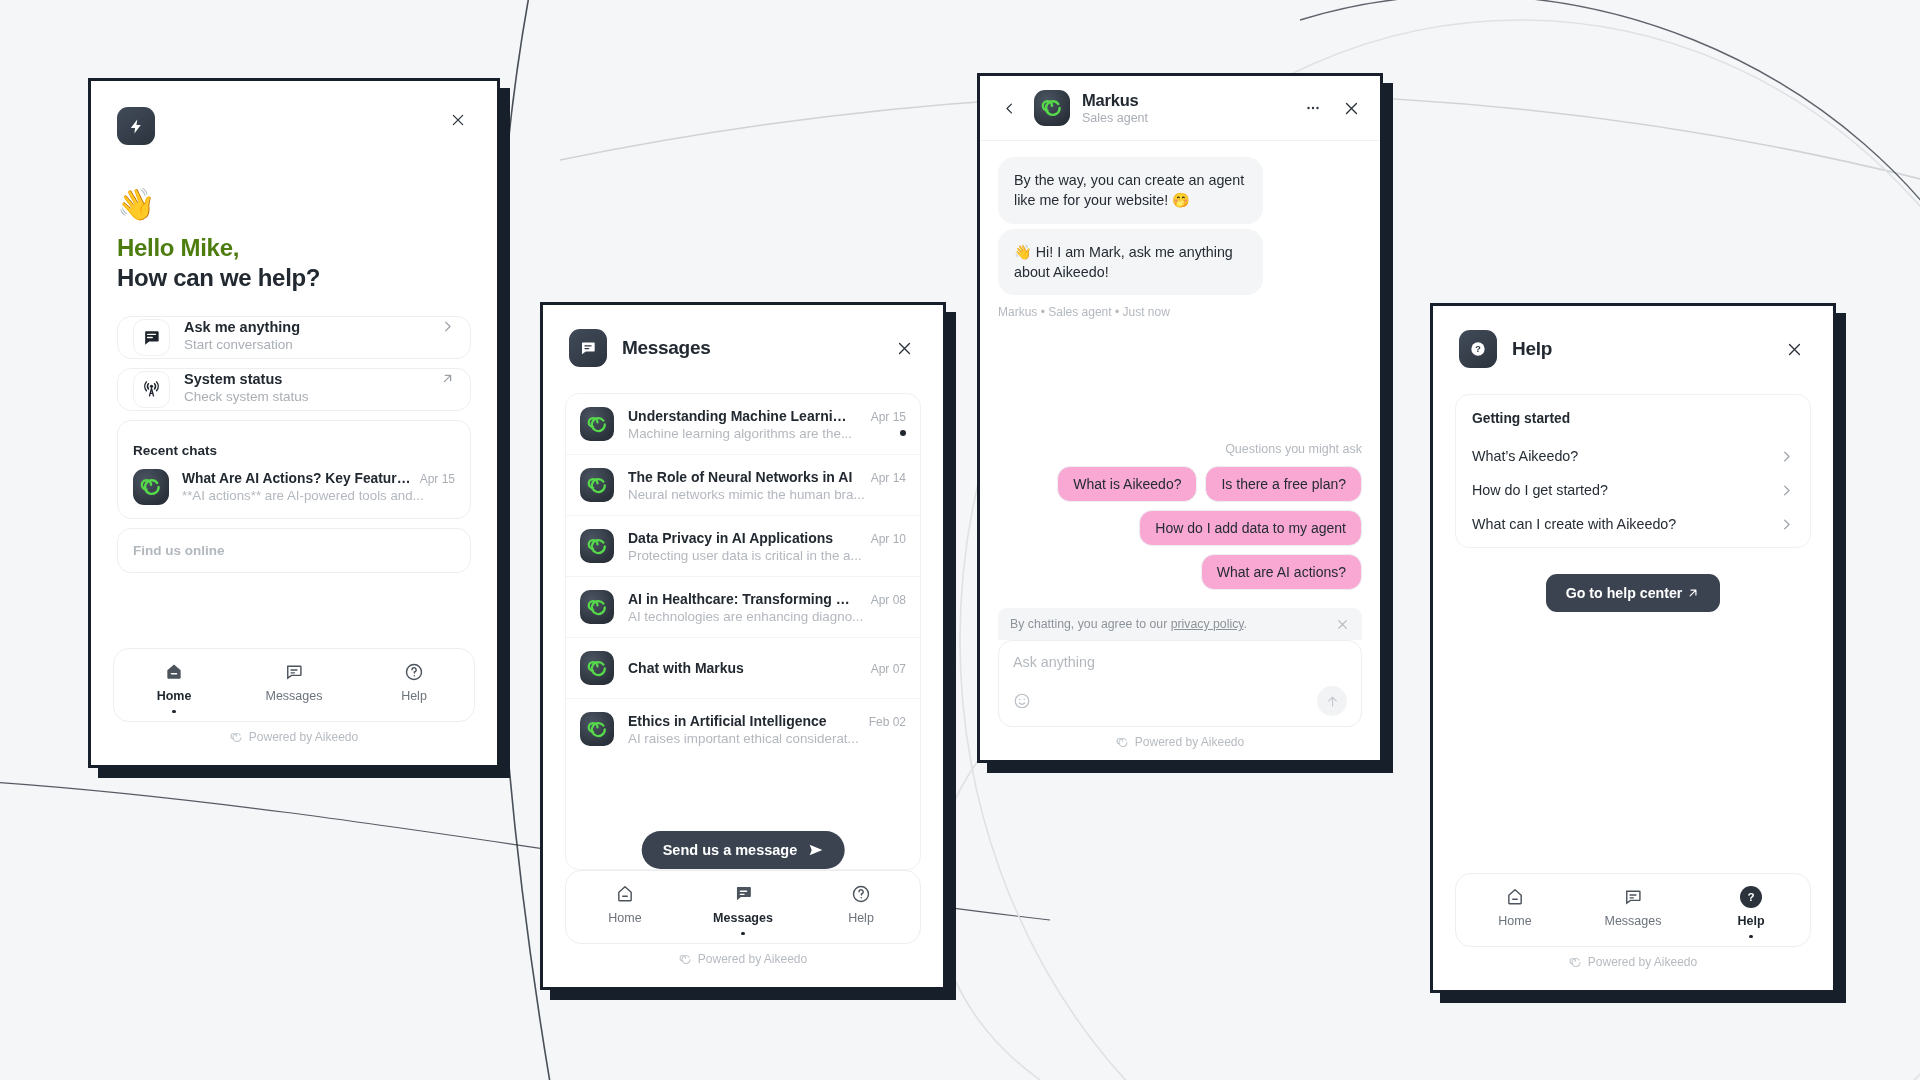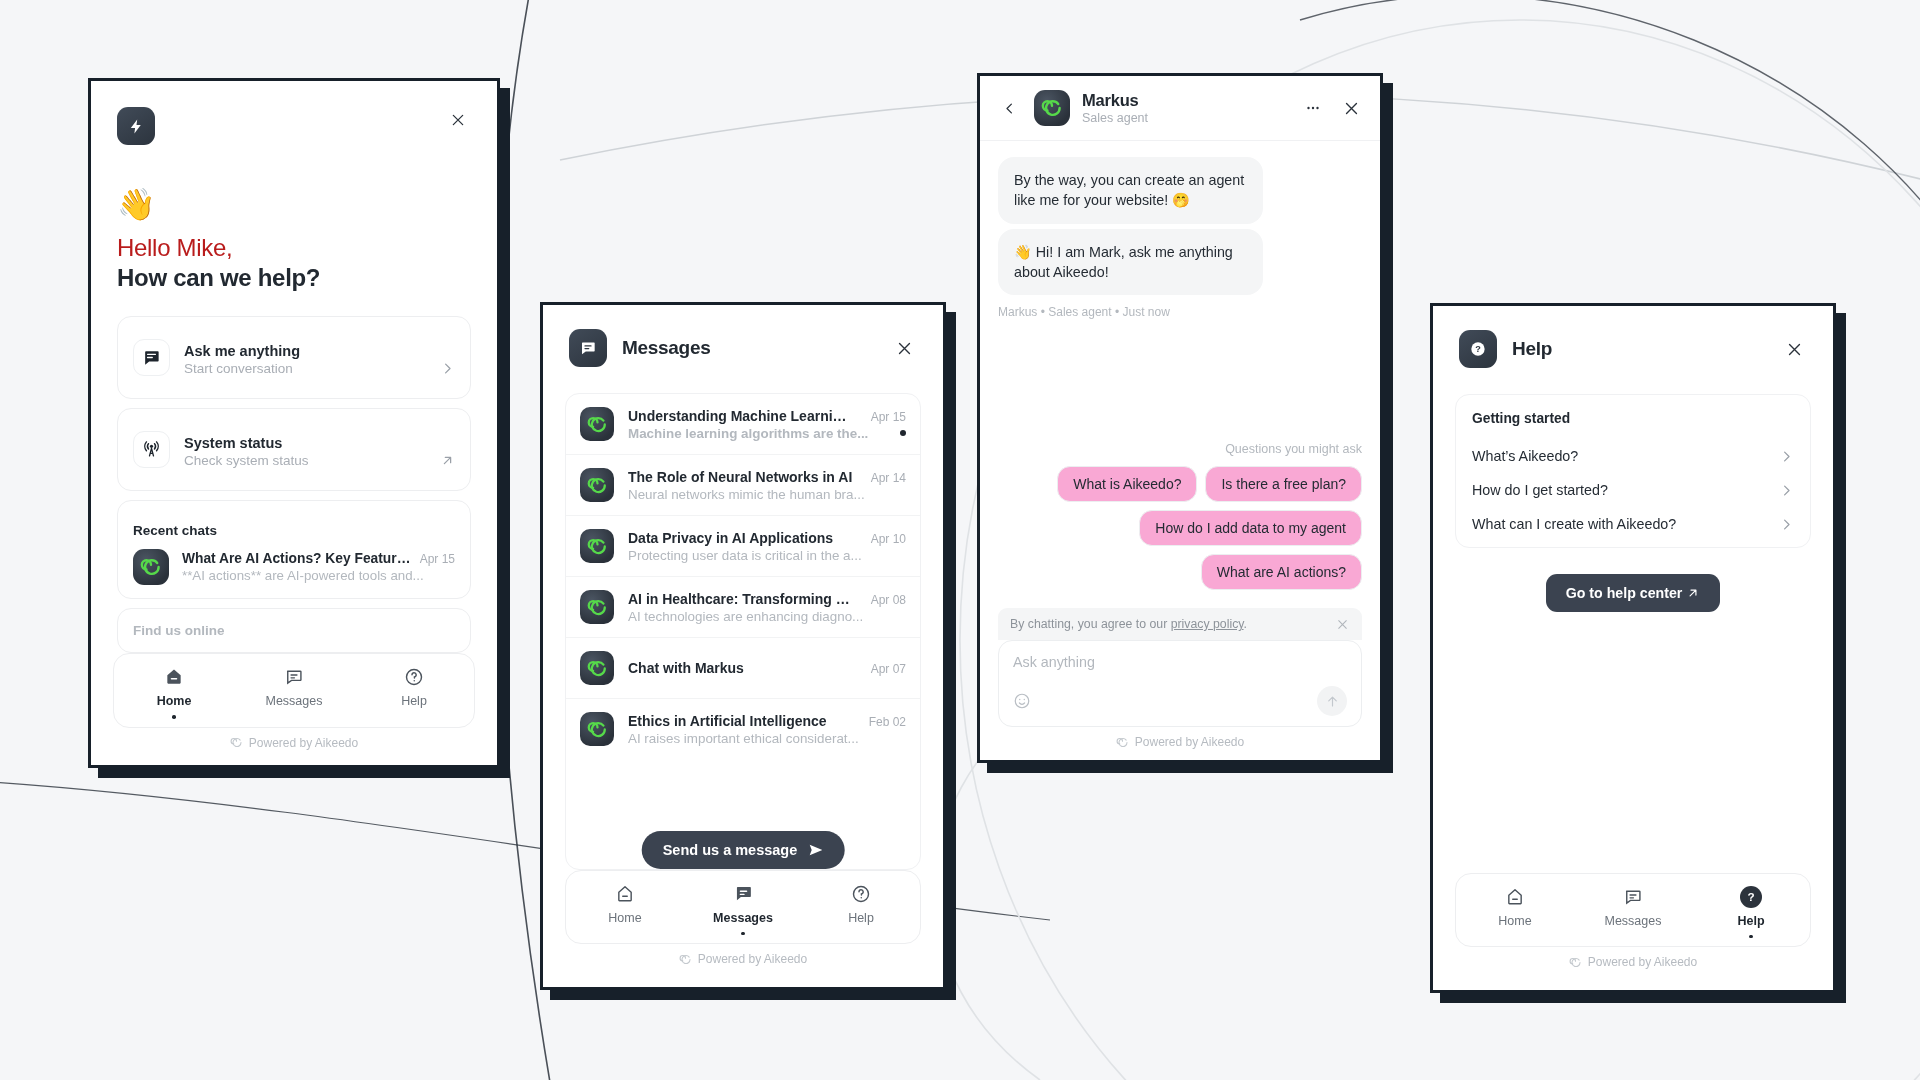--- a/index.html
+++ b/index.html
@@ -46,27 +46,27 @@
   .iconbtn {
     width: 26px; height: 26px; display: flex; align-items: center; justify-content: center;
     color: #2b323b; cursor: pointer; background: none; border: none;
   }
 
   
   #panel-home { left: 88px; top: 78px; width: 412px; height: 690px; }
   .home-top { padding: 26px 26px 0 26px; }
   .home-top-row { display: flex; align-items: flex-start; justify-content: space-between; }
   .wave { font-size: 31px; line-height: 1; margin: 44px 0 14px 0; }
-  .greet-muted { font-size: 24px; font-weight: 400; color: #b91c1c; letter-spacing: -0.3px; }
+  .greet-muted { font-size: 24px; font-weight: 700; color: #4d7c0f; letter-spacing: -0.3px; }
   .greet-main  { font-size: 24px; font-weight: 700; color: #222931; letter-spacing: -0.3px; margin-top: 2px; }
 
   .cardlist { padding: 0 26px; margin-top: 24px; display: flex; flex-direction: column; gap: 9px; }
   .card {
     border: 1px solid #edeef0; border-radius: 14px; background: #fff;
-    padding: 22px 15px; display: flex; align-items: flex-end; gap: 14px; cursor: pointer;
+    padding: 2px 15px; display: flex; align-items: flex-start; gap: 14px; cursor: pointer;
   }
   .card-ico {
     width: 37px; height: 37px; border-radius: 11px; border: 1px solid #eef0f2;
     display: flex; align-items: center; justify-content: center; flex: 0 0 auto; color: #1d242c;
   }
   .card-txt { flex: 1 1 auto; min-width: 0; }
   .card-title { font-size: 14.5px; font-weight: 700; color: #222931; }
   .card-sub   { font-size: 13.5px; color: #a9aeb5; margin-top: 2px; }
   .chev { color: #9aa0a8; display: flex; align-items: center; }
 
@@ -114,21 +114,21 @@
   .mrow {
     display: flex; align-items: center; gap: 14px; padding: 13px 14px; cursor: pointer;
     border-bottom: 1px solid #f2f3f4;
   }
   .mrow:last-child { border-bottom: none; }
   .mrow-body { flex: 1 1 auto; min-width: 0; }
   .mrow-head { display: flex; align-items: baseline; gap: 16px; }
   .mrow-title { font-size: 14px; font-weight: 700; color: #222931; overflow: hidden; white-space: nowrap; text-overflow: ellipsis; flex: 1 1 auto; }
   .mrow-date { font-size: 12px; color: #a9aeb5; flex: 0 0 auto; }
   .mrow-sub-line { display: flex; align-items: center; gap: 8px; margin-top: 2px; }
-  .mrow-sub { font-size: 13.4px; color: #b3b8be; overflow: hidden; white-space: nowrap; text-overflow: ellipsis; flex: 1 1 auto; font-weight: 700; }
+  .mrow-sub { font-size: 13.4px; color: #b3b8be; overflow: hidden; white-space: nowrap; text-overflow: ellipsis; flex: 1 1 auto; font-weight: 400; }
   .mrow-sub.light { font-weight: 400; }
   .unread { width: 6px; height: 6px; border-radius: 50%; background: #1f262e; flex: 0 0 auto; }
 
   .sendpill {
     position: absolute; left: 50%; transform: translateX(-50%);
     bottom: 118px; background: #3b4350; color: #fff; border-radius: 22px;
     padding: 11px 21px; font-size: 14.5px; font-weight: 700;
     display: flex; align-items: center; gap: 10px; cursor: pointer; white-space: nowrap;
   }
 

